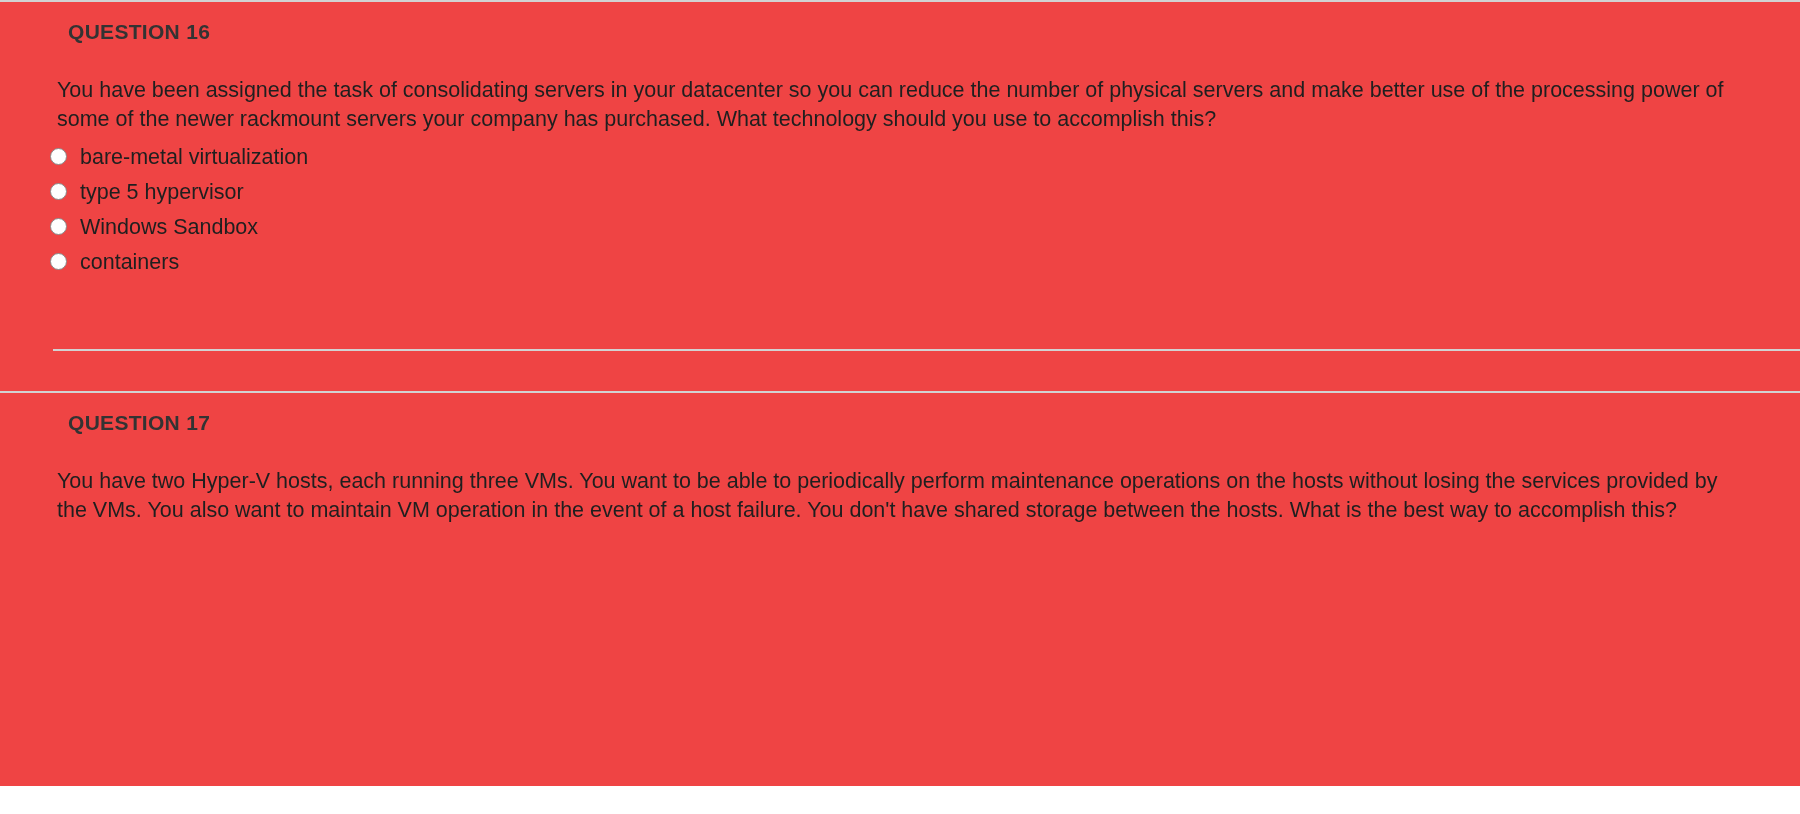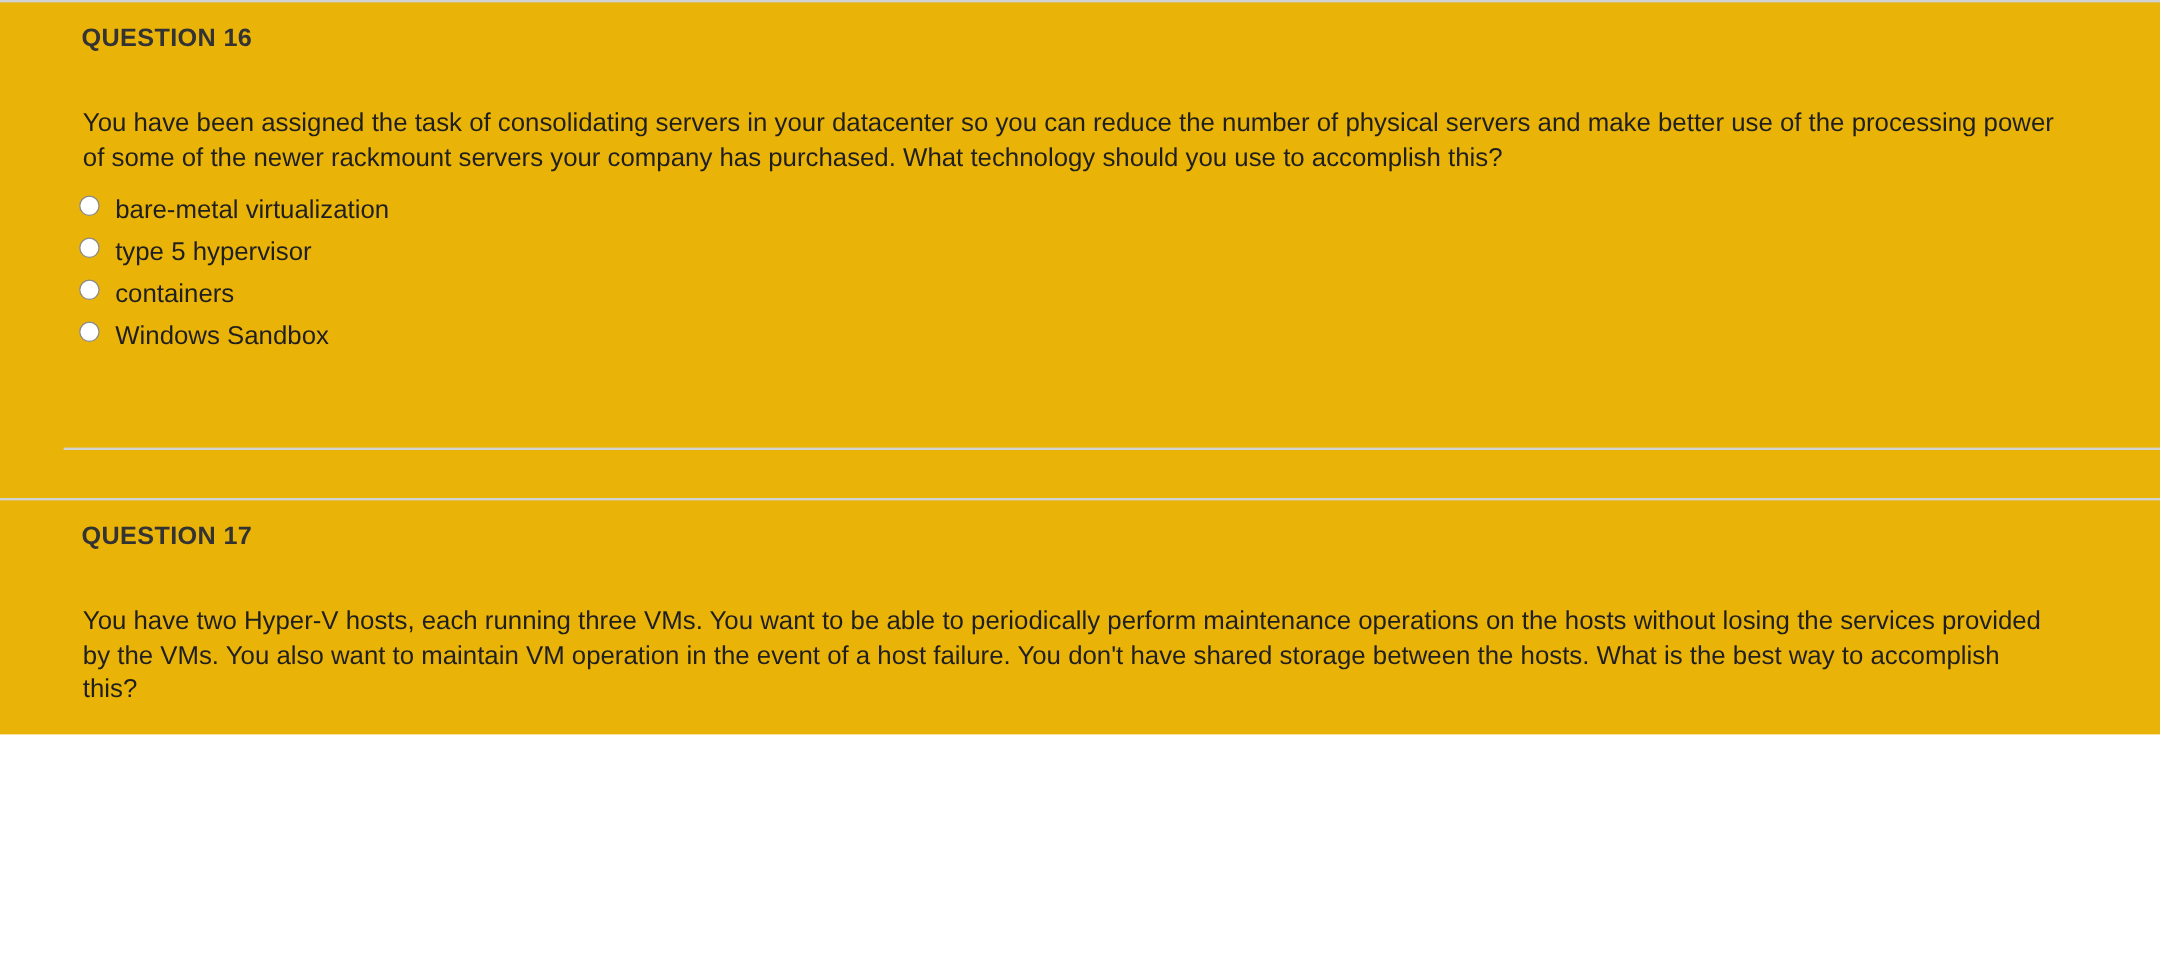--- a/index.html
+++ b/index.html
@@ -12,22 +12,22 @@
     height: 814px;
     overflow: hidden;
     font-family: "Liberation Sans", sans-serif;
     color: #1f1f1f;
     -webkit-font-smoothing: antialiased;
   }
 
   .page {
     position: relative;
     width: 1800px;
-    height: 612px;
-    background: #eab308;
+    height: 786px;
+    background: #ef4444;
   }
 
   
   .rule-full {
     width: 100%;
     height: 2px;
     background: #d2d2d2;
     border: 0;
     margin: 0;
   }
@@ -52,35 +52,36 @@
     letter-spacing: 0.3px;
     color: #333333;
     margin: 0;
     padding: 18px 0 0 68px;
   }
 
   .question-body {
     font-size: 21.5px;
     line-height: 28.5px;
     color: #1f1f1f;
-    margin: 16px;
+    margin: 4px;
     padding: 28px 72px 0 53px;
     max-width: 1690px;
   }
 
   .options {
     list-style: none;
     margin: 0;
     padding: 2px 0 0 0;
   }
 
   .option-row {
     display: flex;
+    align-items: center;
     height: 35px;
-    padding-left: 66px;
+    padding-left: 50px;
   }
 
   .radio {
     flex: 0 0 auto;
     width: 17px;
     height: 17px;
     border: 1.6px solid #8a8a8a;
     border-radius: 50%;
     background: #ffffff;
     box-sizing: border-box;
@@ -115,25 +116,25 @@
       <li class="option-row">
         <span class="radio"></span>
         <span class="option-label">bare-metal virtualization</span>
       </li>
       <li class="option-row">
         <span class="radio"></span>
         <span class="option-label">type 5 hypervisor</span>
       </li>
       <li class="option-row">
         <span class="radio"></span>
-        <span class="option-label">containers</span>
+        <span class="option-label">Windows Sandbox</span>
       </li>
       <li class="option-row">
         <span class="radio"></span>
-        <span class="option-label">Windows Sandbox</span>
+        <span class="option-label">containers</span>
       </li>
     </ul>
 
     <div class="spacer-q16-bottom"></div>
     <hr class="rule-inset">
     <div class="spacer-mid"></div>
   </section>
 
   <hr class="rule-full">
 

